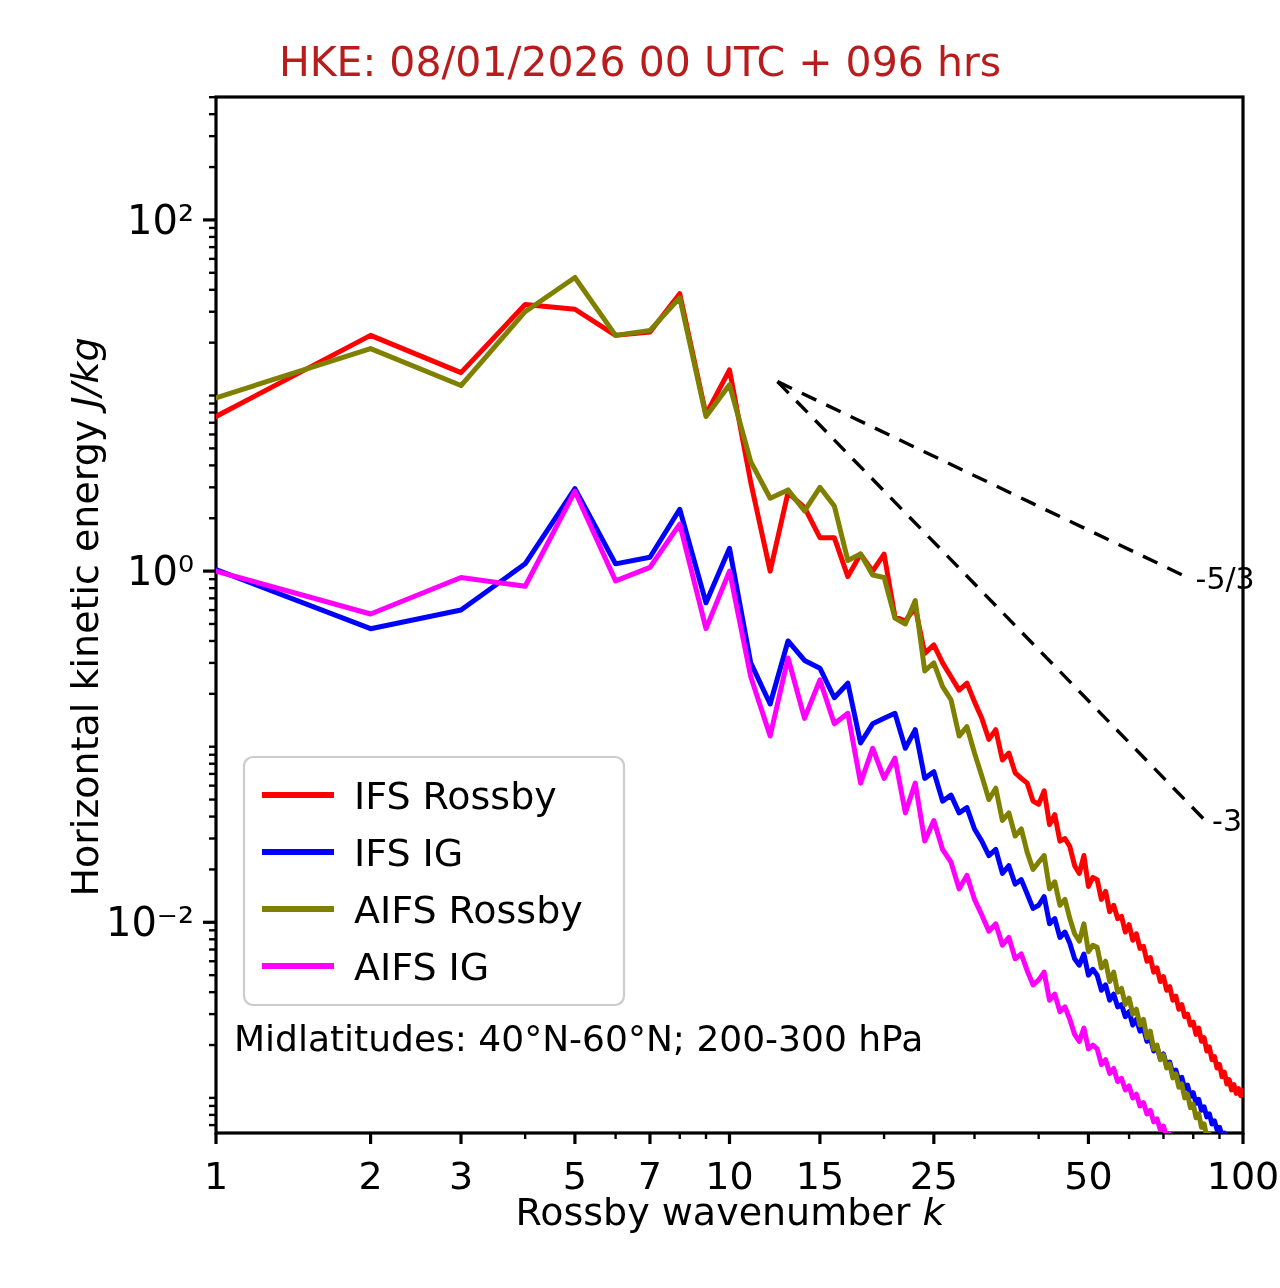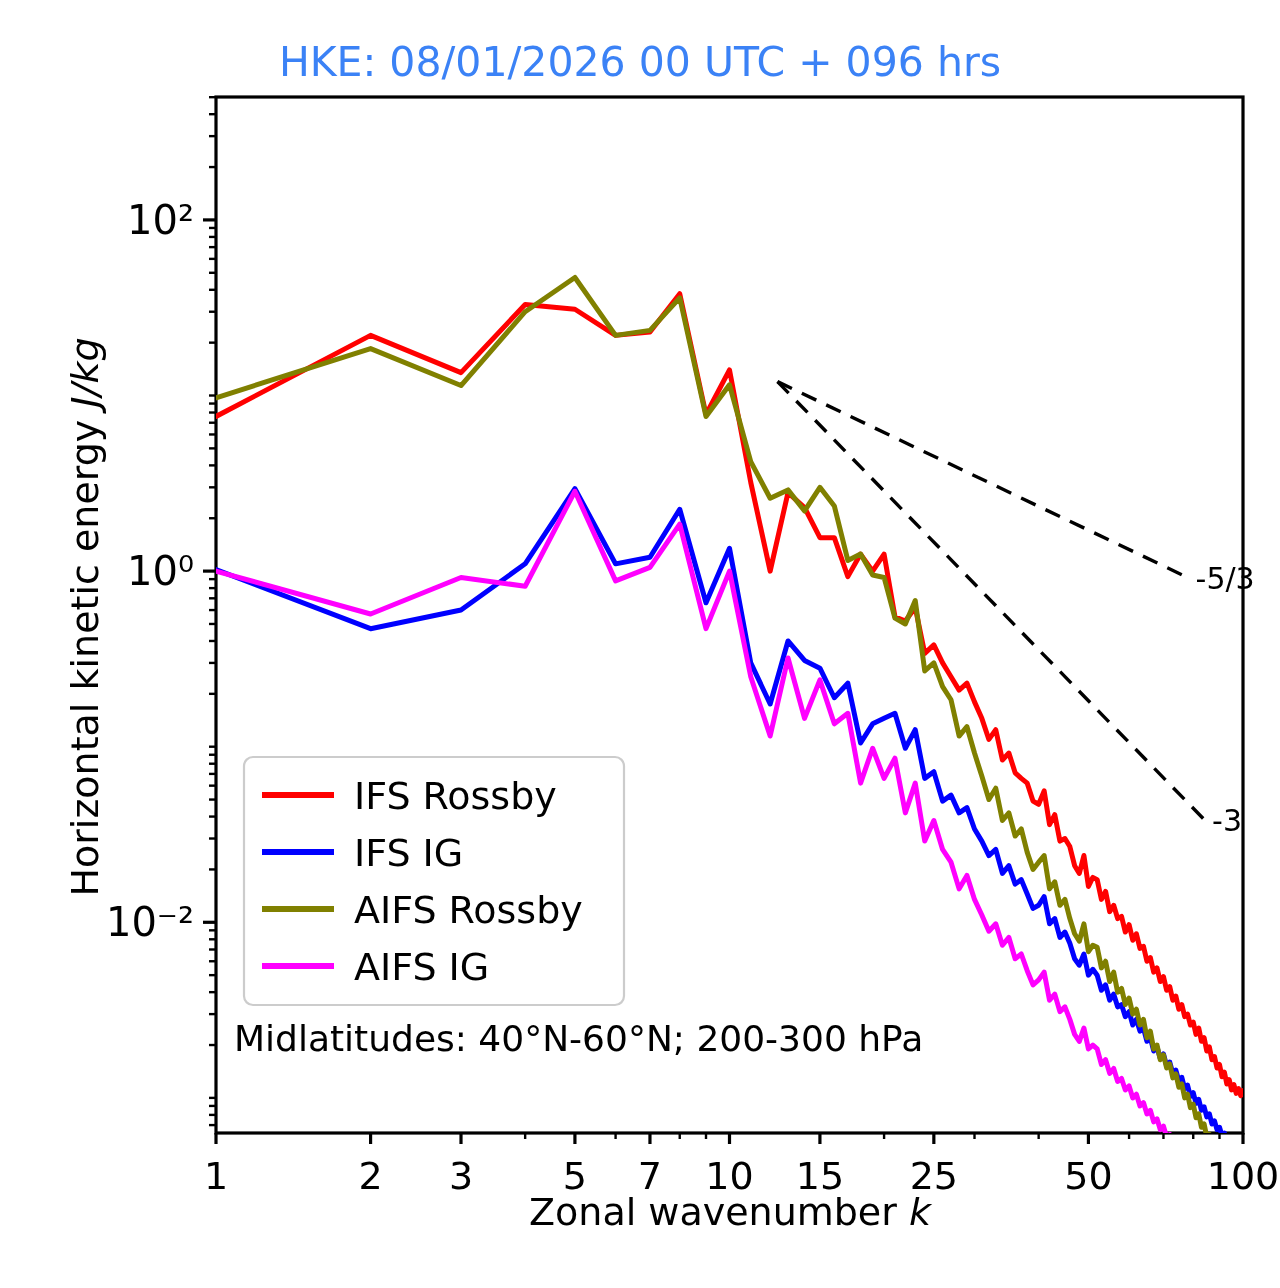--- a/index.html
+++ b/index.html
@@ -19,21 +19,21 @@
     height: 1288px;
     background: #ffffff;
   }
   #chart-title {
     position: absolute;
     left: 0;
     top: 38px;
     width: 1280px;
     text-align: center;
     font-size: 41px;
-    color: #3b82f6;
+    color: #b91c1c;
     letter-spacing: 0px;
     white-space: nowrap;
   }
   #plot-svg {
     position: absolute;
     left: 0;
     top: 0;
   }
   .axis-label {
     position: absolute;
@@ -188,16 +188,16 @@
       <text x="354" y="923" font-size="38" fill="#000" font-family="&quot;DejaVu Sans&quot;, sans-serif" text-anchor="start">AIFS Rossby</text>
       <text x="354" y="980" font-size="38" fill="#000" font-family="&quot;DejaVu Sans&quot;, sans-serif" text-anchor="start">AIFS IG</text>
       <text x="234" y="1051" font-size="36" fill="#000" font-family="&quot;DejaVu Sans&quot;, sans-serif" text-anchor="start">Midlatitudes: 40°N-60°N; 200-300 hPa</text>
     </svg>
 
   <div class="axis-label" id="ylabel-wrap">
     <span>Horizontal kinetic energy</span><span> </span><span class="ital">J/kg</span>
   </div>
 
   <div class="axis-label" id="xlabel-wrap">
-    <span>Zonal wavenumber</span><span> </span><span class="ital">k</span>
+    <span>Rossby wavenumber</span><span> </span><span class="ital">k</span>
   </div>
 
 </div>
 
 </body></html>

